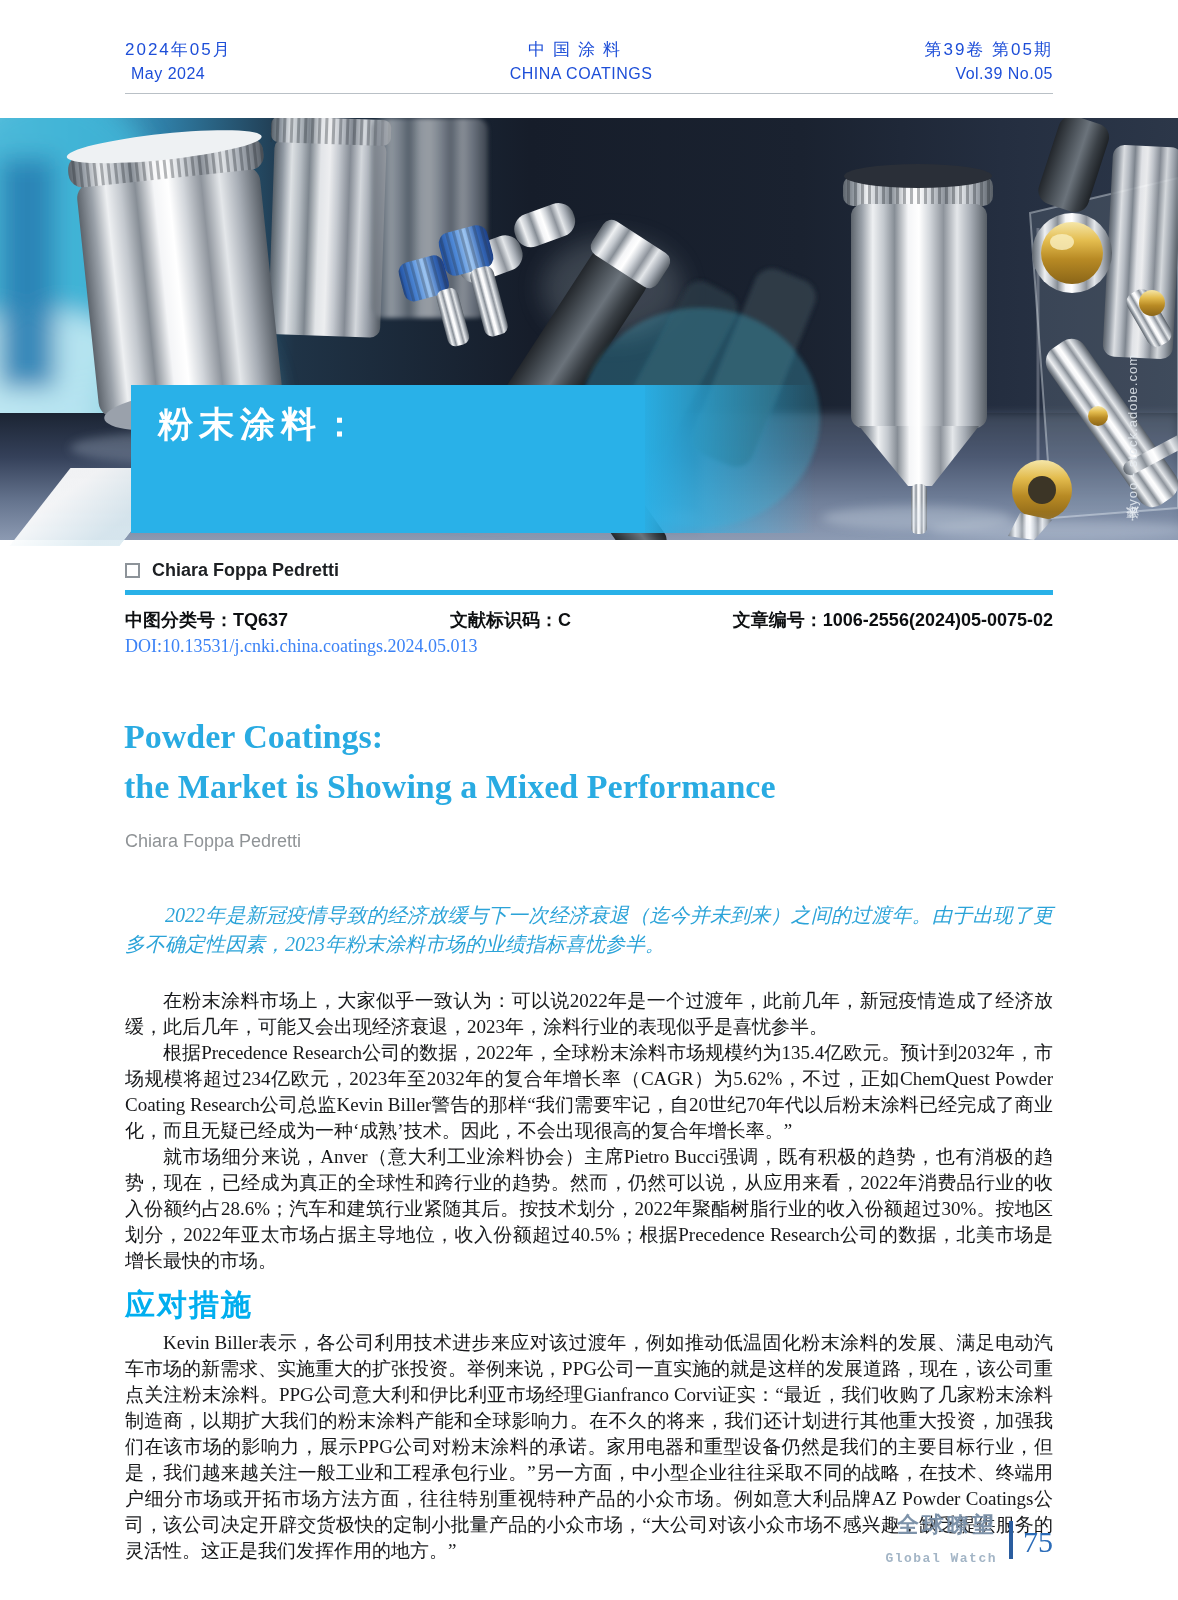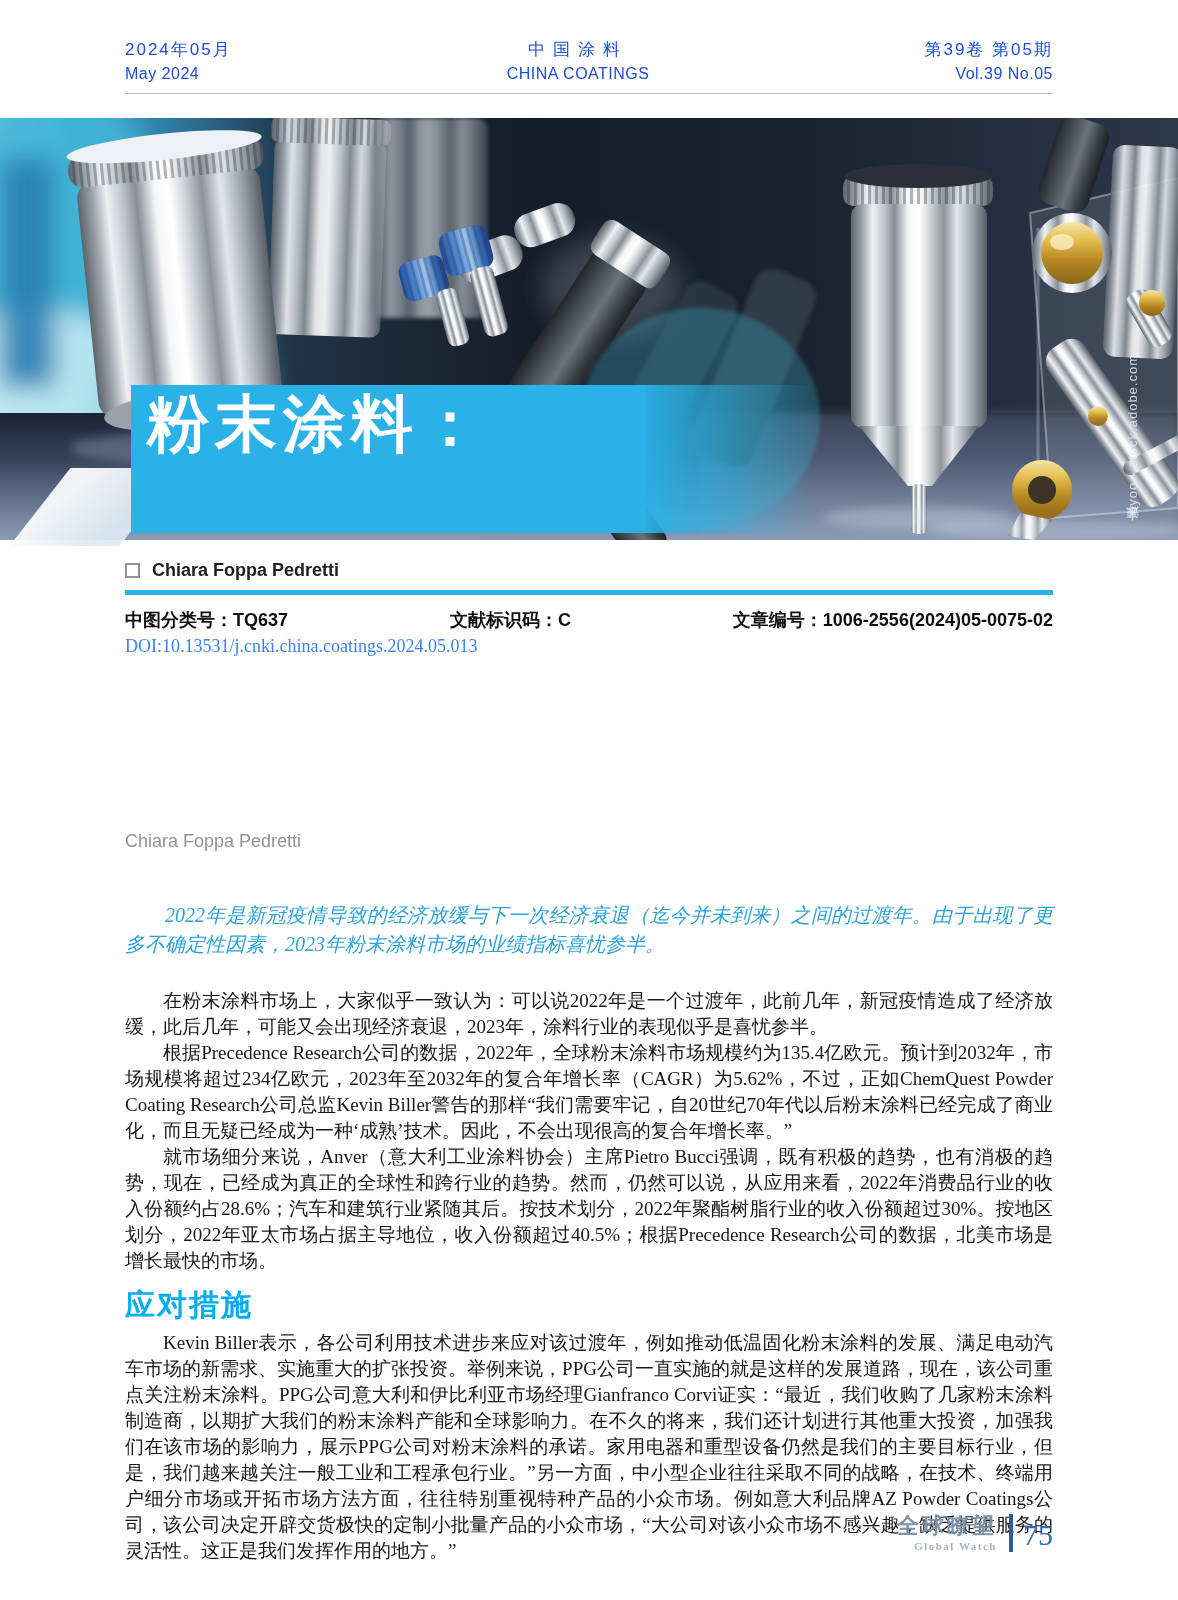--- a/index.html
+++ b/index.html
@@ -3,40 +3,40 @@
 <meta charset="utf-8">
 <style>
   html,body{margin:0;padding:0;background:#ffffff;}
   .page{position:relative;width:1178px;height:1600px;background:#fff;overflow:hidden;
         font-family:"Liberation Sans",sans-serif;}
   
   .hdr{position:absolute;top:38px;left:125px;width:928px;display:flex;
        justify-content:space-between;color:#1d4ed8;}
   .hdr .col{line-height:24px;}
   .hdr .c{font-size:17px;letter-spacing:2px;}
-  .hdr .e{font-size:16px;letter-spacing:0.5px;}
+  .hdr .e{font-size:16px;letter-spacing:0.5px;margin-left:6px;}
   .hdr .mid{text-align:center;}
   .hdr .mid .c{letter-spacing:8px;}
   .hdr .rgt{text-align:right;}
   .hdr-rule{position:absolute;top:93px;left:125px;width:928px;border-top:1px solid #b9c0c6;}
   
   .hero{position:absolute;top:118px;left:0;width:1178px;height:422px;overflow:hidden;}
   .hero svg{display:block;}
   .credit{position:absolute;left:1124px;top:212px;height:200px;
           writing-mode:vertical-rl;transform:rotate(180deg);
           font-size:13px;letter-spacing:1px;color:rgba(230,236,242,0.85);}
   .slash{position:absolute;left:40px;top:468px;width:110px;height:78px;
          background:linear-gradient(120deg,#ffffff 20%,#dcebf2 80%);
          transform:skewX(-38deg);opacity:0.92;z-index:2;}
   .title-box{position:absolute;left:131px;top:385px;width:514px;height:148px;
              background:#29b1e8;z-index:3;}
   .title-box:after{content:"";position:absolute;left:514px;top:0;width:170px;height:148px;
              background:linear-gradient(90deg,rgba(41,177,232,0.95),rgba(41,177,232,0));}
-  .title-box .t{position:relative;z-index:1;color:#fff;font-weight:900;font-size:62px;
-             line-height:66px;letter-spacing:6px;white-space:nowrap;padding-left:16px;}
+  .title-box .t{position:relative;z-index:1;color:#fff;font-weight:900;font-size:35px;
+             line-height:66px;letter-spacing:6px;white-space:nowrap;padding-left:27px;}
   .title-box .t1{margin-top:6px;}
   
   .author-row{position:absolute;top:560px;left:125px;font-size:18px;font-weight:600;
               color:#1c1f22;display:flex;align-items:center;}
   .sq{width:11px;height:11px;border:2px solid #8d9399;display:inline-block;margin-right:12px;}
   .cyan-rule{position:absolute;top:590px;left:125px;width:928px;height:5px;background:#29b1e8;}
   .meta-row{position:absolute;top:608px;left:125px;width:928px;display:flex;
             justify-content:space-between;font-size:18px;font-weight:600;color:#0d0f11;}
   .doi{position:absolute;top:636px;left:125px;font-family:"Liberation Serif",serif;
        font-size:18px;color:#3b82f6;}
@@ -54,22 +54,22 @@
         font-family:"Liberation Serif",serif;font-size:19px;line-height:26px;
         color:#17181a;text-align:justify;margin-top:20px;}
   .body p{margin:0;text-indent:2em;}
   .body h2{margin:14px 0 8px;font-family:"Liberation Sans",sans-serif;
            font-size:30px;line-height:34px;color:#00aeef;font-weight:bold;
            letter-spacing:2px;}
   
   .footer{position:absolute;top:1514px;right:125px;display:flex;align-items:center;}
   .f-col{text-align:right;line-height:1;}
   .f-cn{font-size:22px;letter-spacing:3px;color:#7d92a9;font-weight:600;}
-  .f-en{font-size:11px;letter-spacing:1.5px;color:#a3b5c6;margin-top:4px;
-        font-family:Liberation Serif, serif;font-weight:bold;}
+  .f-en{font-size:13px;letter-spacing:1.5px;color:#a3b5c6;margin-top:16px;
+        font-family:Liberation Mono, monospace;font-weight:bold;}
   .f-bar{width:4px;height:38px;background:#2a5d9f;margin:0 10px 0 12px;}
   .f-page{font-family:"Liberation Serif",serif;font-size:30px;color:#2b6cb8;padding-top:4px;}
 </style>
 </head>
 <body>
 
 <div class="page">
 
   <div class="hdr">
     <div class="col">
@@ -267,20 +267,24 @@
   </div>
   <div class="cyan-rule"></div>
 
   <div class="meta-row">
     <span>中图分类号：TQ637</span>
     <span>文献标识码：C</span>
     <span>文章编号：1006-2556(2024)05-0075-02</span>
   </div>
   <div class="doi">DOI:10.13531/j.cnki.china.coatings.2024.05.013</div>
 
+  <h1 class="en-title">
+    <span>Powder Coatings:</span><br>
+    <span>the Market is Showing a Mixed Performance</span>
+  </h1>
   <div class="en-author">Chiara Foppa Pedretti</div>
 
   <div class="abstract">2022年是新冠疫情导致的经济放缓与下一次经济衰退（迄今并未到来）之间的过渡年。由于出现了更多不确定性因素，2023年粉末涂料市场的业绩指标喜忧参半。</div>
 
   <div class="body">
     <p>在粉末涂料市场上，大家似乎一致认为：可以说2022年是一个过渡年，此前几年，新冠疫情造成了经济放缓，此后几年，可能又会出现经济衰退，2023年，涂料行业的表现似乎是喜忧参半。</p>
     <p>根据Precedence Research公司的数据，2022年，全球粉末涂料市场规模约为135.4亿欧元。预计到2032年，市场规模将超过234亿欧元，2023年至2032年的复合年增长率（CAGR）为5.62%，不过，正如ChemQuest Powder Coating Research公司总监Kevin Biller警告的那样“我们需要牢记，自20世纪70年代以后粉末涂料已经完成了商业化，而且无疑已经成为一种‘成熟’技术。因此，不会出现很高的复合年增长率。”</p>
     <p>就市场细分来说，Anver（意大利工业涂料协会）主席Pietro Bucci强调，既有积极的趋势，也有消极的趋势，现在，已经成为真正的全球性和跨行业的趋势。然而，仍然可以说，从应用来看，2022年消费品行业的收入份额约占28.6%；汽车和建筑行业紧随其后。按技术划分，2022年聚酯树脂行业的收入份额超过30%。按地区划分，2022年亚太市场占据主导地位，收入份额超过40.5%；根据Precedence Research公司的数据，北美市场是增长最快的市场。</p>
     <h2>应对措施</h2>
     <p>Kevin Biller表示，各公司利用技术进步来应对该过渡年，例如推动低温固化粉末涂料的发展、满足电动汽车市场的新需求、实施重大的扩张投资。举例来说，PPG公司一直实施的就是这样的发展道路，现在，该公司重点关注粉末涂料。PPG公司意大利和伊比利亚市场经理Gianfranco Corvi证实：“最近，我们收购了几家粉末涂料制造商，以期扩大我们的粉末涂料产能和全球影响力。在不久的将来，我们还计划进行其他重大投资，加强我们在该市场的影响力，展示PPG公司对粉末涂料的承诺。家用电器和重型设备仍然是我们的主要目标行业，但是，我们越来越关注一般工业和工程承包行业。”另一方面，中小型企业往往采取不同的战略，在技术、终端用户细分市场或开拓市场方法方面，往往特别重视特种产品的小众市场。例如意大利品牌AZ Powder Coatings公司，该公司决定开辟交货极快的定制小批量产品的小众市场，“大公司对该小众市场不感兴趣，缺乏提供服务的灵活性。这正是我们发挥作用的地方。”</p>

